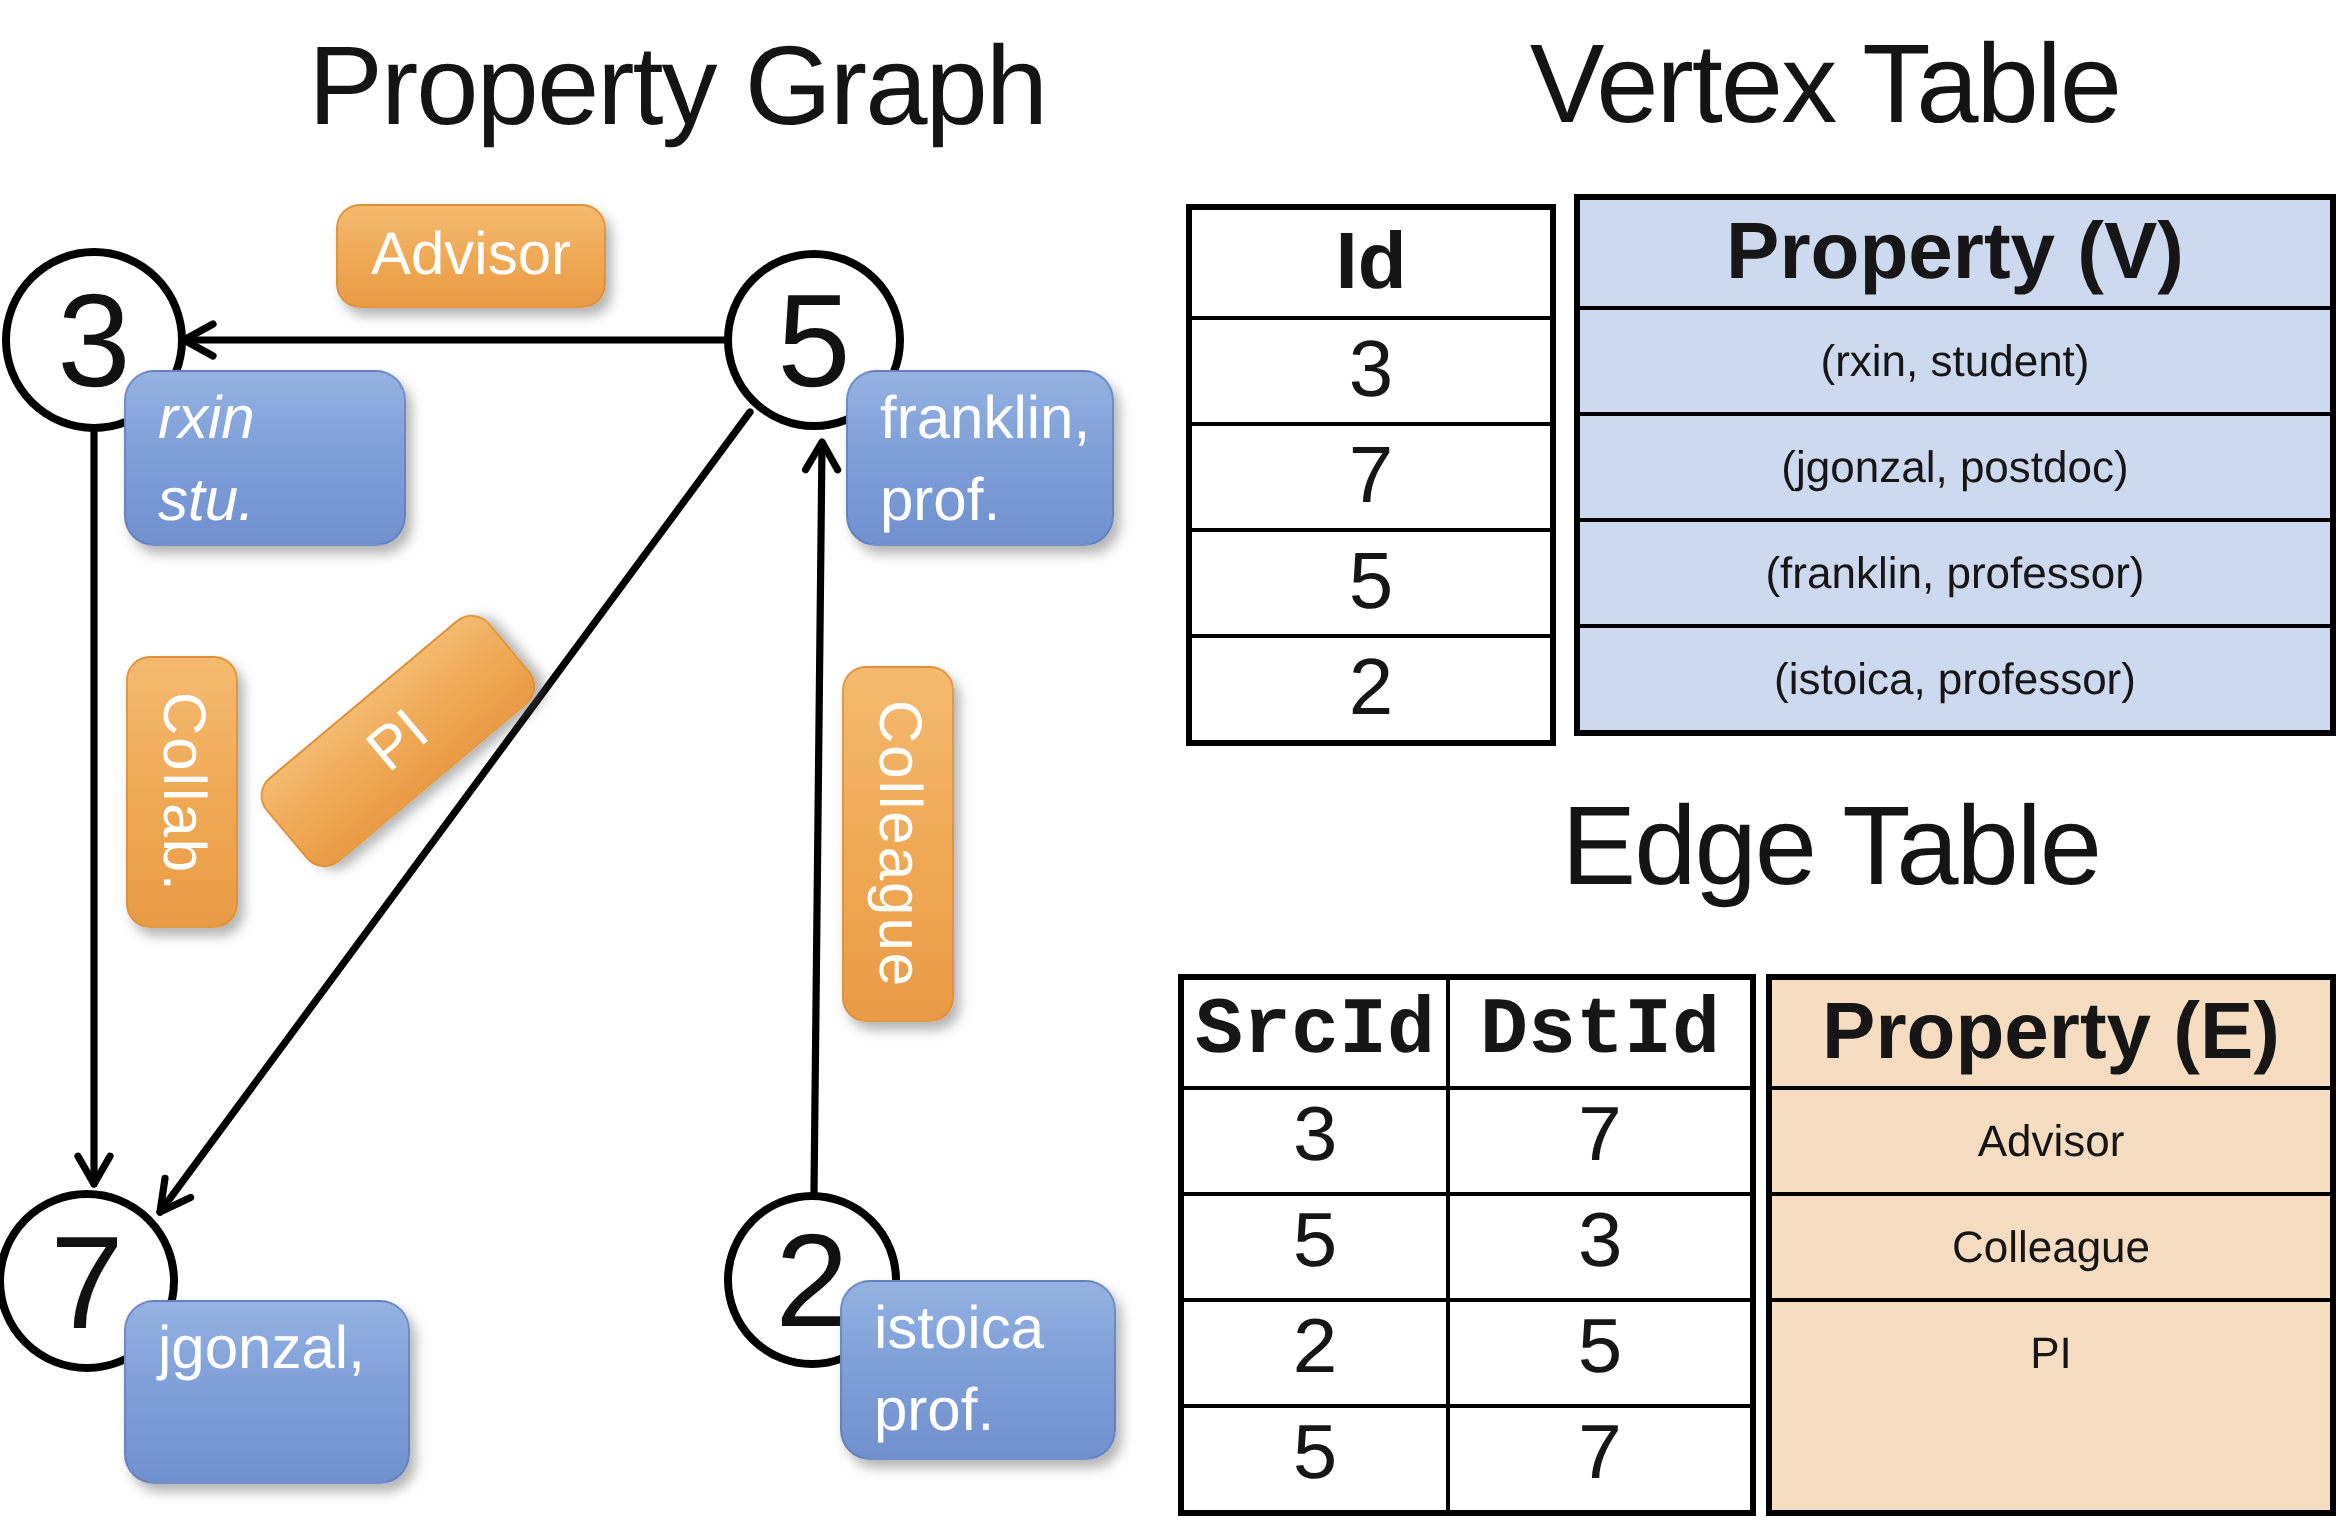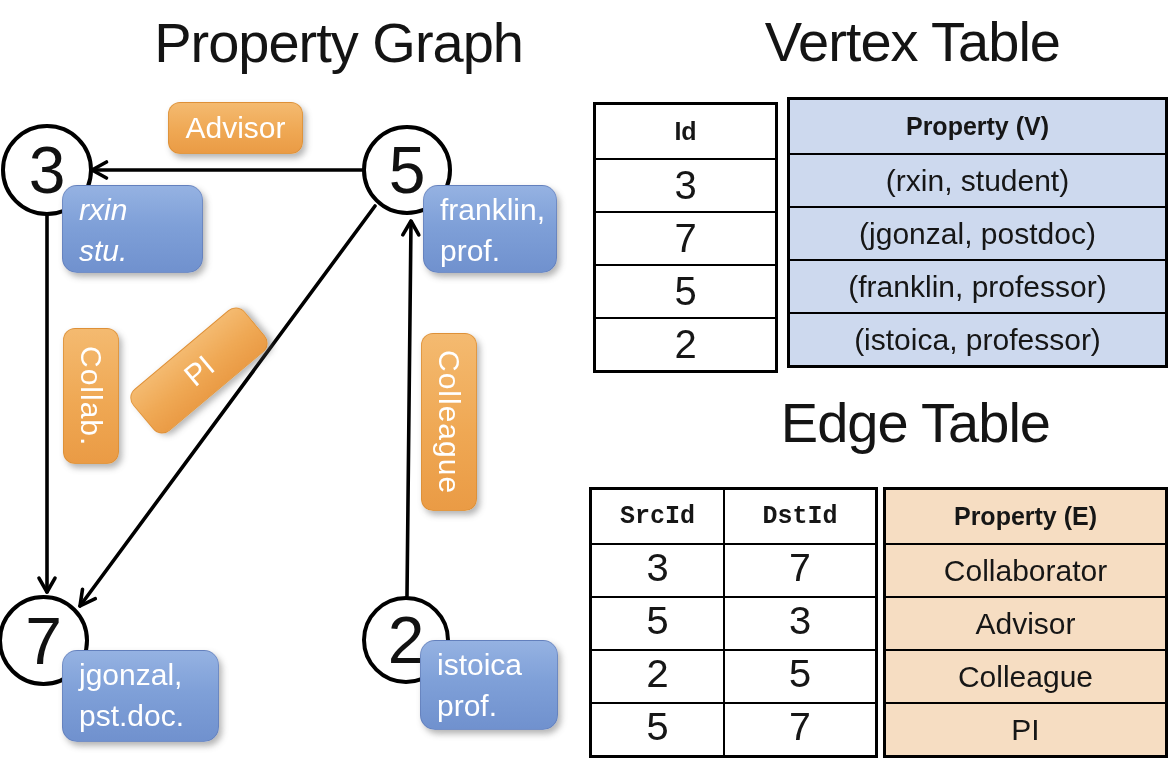--- a/index.html
+++ b/index.html
@@ -48,23 +48,23 @@
     background:#fff;
   }
   .tbl .cell, .tbl .row {
     border-top:2.5px solid #000;
     display:flex; align-items:center; justify-content:center;
   }
   .tbl .cell:first-child, .tbl .row:first-child { border-top:none; }
   .tbl .row { display:grid; grid-template-columns:131px 1fr; }
   .tbl .row > div { display:flex; align-items:center; justify-content:center;font-family:Liberation Mono, monospace; }
   .tbl .row > div + div { border-left:2.5px solid #000; height:100%; }
-  .hdr { font-weight:bold; font-size:25px; }
+  .hdr { font-weight:bold; font-size:40px; }
   .num { font-size:40px; }
-  .propv { font-size:30px; }
+  .propv { font-size:22px; }
 </style>
 </head>
 <body>
 
 <div id="stage">
 
   <div class="title" style="left:8px; top:14px; width:515px;">Property Graph</div>
   <div class="title" style="left:630px; top:13px; width:430px;">Vertex Table</div>
   <div class="title" style="left:630px; top:394px; width:420px;">Edge Table</div>
 
@@ -108,23 +108,22 @@
   </div>
 
   <div class="vprop-box" style="left:62px; top:185px; width:141px; height:88px;font-style:italic;">
     <div>rxin</div>
     <div>stu.</div>
   </div>
   <div class="vprop-box" style="left:423px; top:185px; width:134px; height:88px;">
     <div>franklin,</div>
     <div>prof.</div>
   </div>
-  <div class="vprop-box" style="left:62px; top:650px; width:157px; height:92px;">
+  <div class="vprop-box" style="left:62px; top:650px; width:143px; height:92px;">
     <div>jgonzal,</div>
-    <div>pst.doc.</div>
   </div>
   <div class="vprop-box" style="left:420px; top:640px; width:138px; height:90px;">
     <div>istoica</div>
     <div>prof.</div>
   </div>
 
   <div class="tbl" style="left:593px; top:102px; width:185px; height:271px;">
     <div class="cell hdr">Id</div>
     <div class="cell num">3</div>
     <div class="cell num">7</div>
@@ -156,19 +155,18 @@
       <div class="num">2</div>
       <div class="num">5</div>
     </div>
     <div class="row">
       <div class="num">5</div>
       <div class="num">7</div>
     </div>
   </div>
   <div class="tbl" style="left:883px; top:487px; width:285px; height:271px; background:#F6DDC2;">
     <div class="cell hdr">Property (E)</div>
-    <div class="cell propv">Collaborator</div>
     <div class="cell propv">Advisor</div>
     <div class="cell propv">Colleague</div>
     <div class="cell propv">PI</div>
   </div>
 
 </div>
 
 </body></html>

